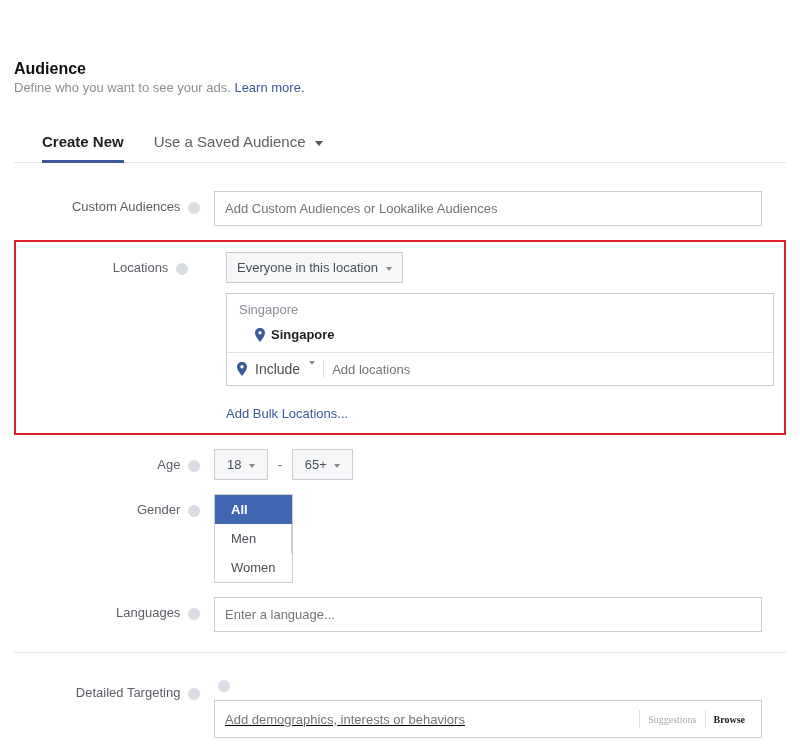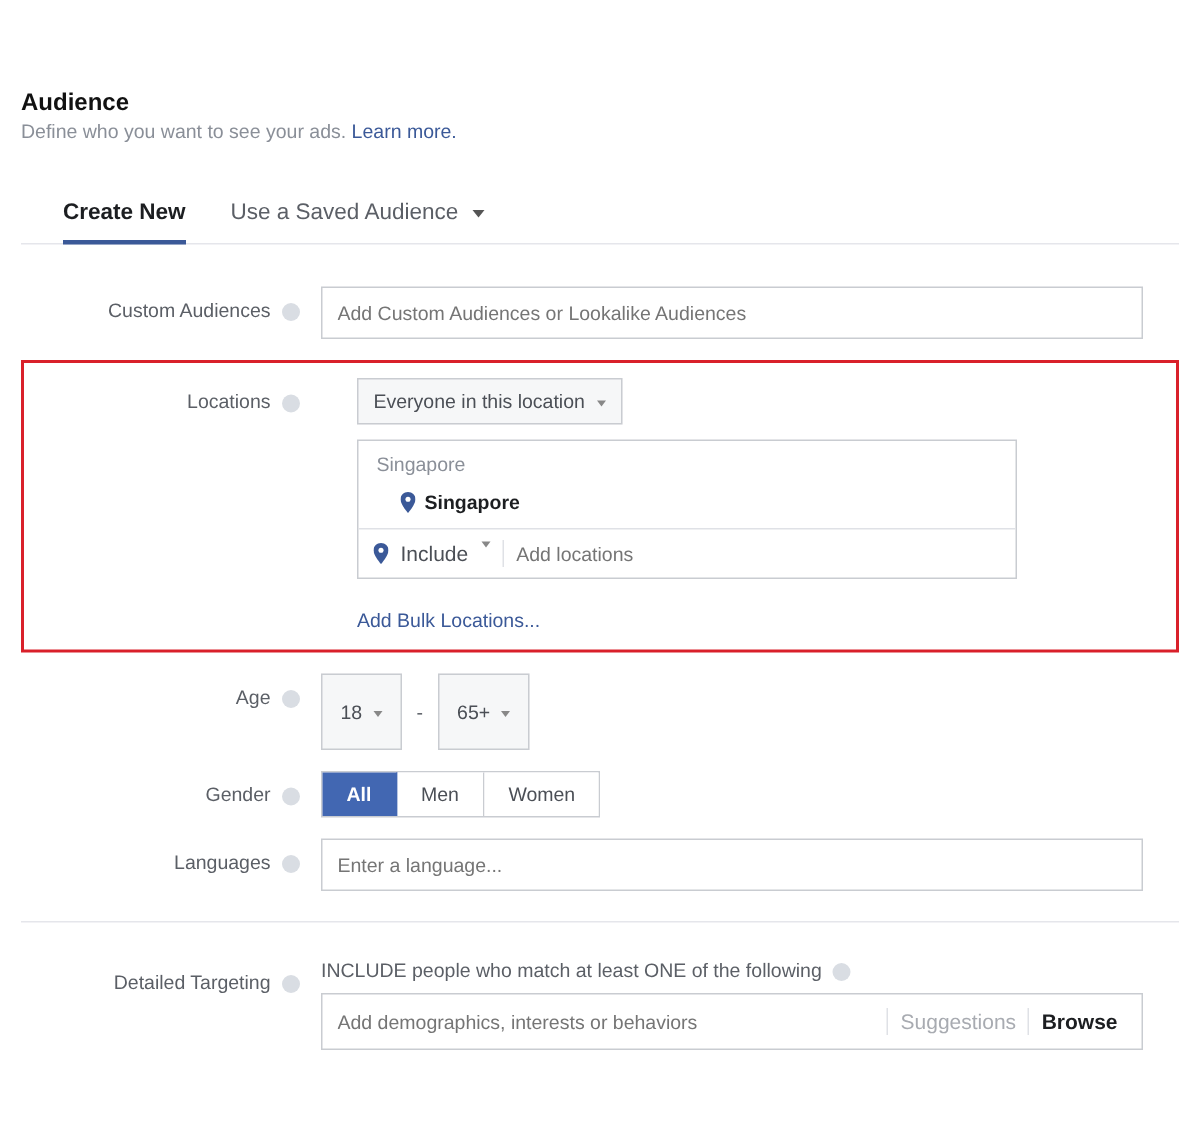--- a/index.html
+++ b/index.html
@@ -26,41 +26,41 @@
   .label-col { width: 200px; text-align: right; padding-right: 14px; padding-top: 8px; color:#5b5f66; font-size:13px; font-weight:500;}
   .info-dot { display:inline-block; width:12px; height:12px; border-radius:50%; background:#d9dde3; margin-left:4px; vertical-align:middle; }
   .field-col { flex:1; }
   .text-input-box { border:1px solid #c9ccd1; background:#fff; padding: 9px 10px; color:#8a8f98; font-size:13px; width: 548px; }
   .link-row { margin-top: 8px; font-size:13px; }
   .link { color:#3b5998; text-decoration:none; cursor:pointer; }
   .link.sep { border-left:1px solid #c9ccd1; padding-left:10px; margin-left:8px; }
   .highlight-box { border: 2px solid #d9202a; padding: 10px 10px 12px 10px; margin-bottom:14px;}
   .highlight-box .label-col { width:188px; }
   .select-btn { display:inline-block; border:1px solid #c9ccd1; background:#f6f7f8; padding: 7px 10px; color:#4b4f56; font-size:13px; cursor:pointer; }
-  .loc-panel { border:1px solid #c9ccd1; width: 440px; margin-top:10px; background:#fff; }
+  .loc-panel { border:1px solid #c9ccd1; width: 548px; margin-top:10px; background:#fff; }
   .loc-group-label { padding: 8px 10px 4px 12px; color:#8a8f98; font-size:13px; }
   .loc-item { padding: 6px 10px 10px 28px; font-weight:700; color:#1c1e21; font-size:13px; display:flex; align-items:center; gap:6px;}
   .pin-icon { width:10px; height:14px; display:inline-block; }
   .pin-icon svg { display:block; }
   .loc-input-row { border-top:1px solid #dfe1e6; padding: 7px 10px; display:flex; align-items:center; gap:8px; }
   .include-dd { color:#4b4f56; font-size:14px; cursor:pointer; display:flex; align-items:flex-start; gap:5px;}
   .vline { width:1px; height:18px; background:#dfe1e6; }
   .loc-placeholder { color:#8a8f98; font-size:13px; flex:1; border:none; outline:none; }
   .bulk-link { margin-top:20px; display:inline-block; }
-  .seg-btn { display:inline-block; border:1px solid #c9ccd1; background:#f6f7f8; padding:17px 12px; color:#4b4f56; font-size:13px; cursor:pointer; }
+  .seg-btn { display:inline-block; border:1px solid #c9ccd1; background:#f6f7f8; padding:7px 12px; color:#4b4f56; font-size:13px; cursor:pointer; }
   .dash { display:inline-block; margin:0 6px; color:#5b5f66;}
-  .btn-group { display:inline-flex; border:1px solid #c9ccd1; }
+  .btn-group { display:inline-flex; border:1px solid #c9ccd1;flex-direction:column; }
   .btn-seg { padding:7px 16px; font-size:13px; color:#4b4f56; background:#fff; cursor:pointer; border-right:1px solid #c9ccd1;}
   .btn-seg:last-child{ border-right:none;}
   .btn-seg.active { background:#4267b2; color:#fff; font-weight:700; border-color:#4267b2;}
   .divider-full { border:none; border-top:1px solid #e5e6eb; margin: 20px 0 24px 0; }
   .dt-caption { color:#5b5f66; font-size:13px; margin-bottom:8px; }
   .dt-input-box { border:1px solid #c9ccd1; background:#fff; width:548px; padding:9px 10px; display:flex; align-items:center; }
-  .dt-placeholder { color:#0369a1; flex:1; font-size:13px; border:none; outline:none;}
-  .dt-action { color:#a8abb1; font-size:14px; cursor:pointer; padding:0 6px;}
+  .dt-placeholder { color:#000000; flex:1; font-size:13px; border:none; outline:none;text-decoration:underline;}
+  .dt-action { color:#a8abb1; font-size:10px; cursor:pointer; padding:0 6px;font-family:Liberation Serif, serif;}
   .dt-action.browse { color:#1c1e21; font-weight:700; }
   .dt-sep { width:1px; height:18px; background:#dfe1e6; margin:0 2px;}
 </style>
 </head>
 <body>
 
 <div>
   <div class="heading">Audience</div>
   <div class="subheading">
     <span>Define who you want to see your ads. </span><a href="#">Learn more.</a>
@@ -173,21 +173,20 @@
 
   <hr class="divider-full">
 
   <div class="row">
     <div class="label-col">
       <span>Detailed Targeting</span>
       <span class="info-dot"></span>
     </div>
     <div class="field-col">
       <div class="dt-caption">
-        <span>INCLUDE people who match at least ONE of the following</span>
         <span class="info-dot"></span>
       </div>
       <div class="dt-input-box">
         <input class="dt-placeholder" type="text" placeholder="Add demographics, interests or behaviors" style="">
         <span class="dt-sep"></span>
         <span class="dt-action">Suggestions</span>
         <span class="dt-sep"></span>
         <span class="dt-action browse">Browse</span>
       </div>
     </div>

